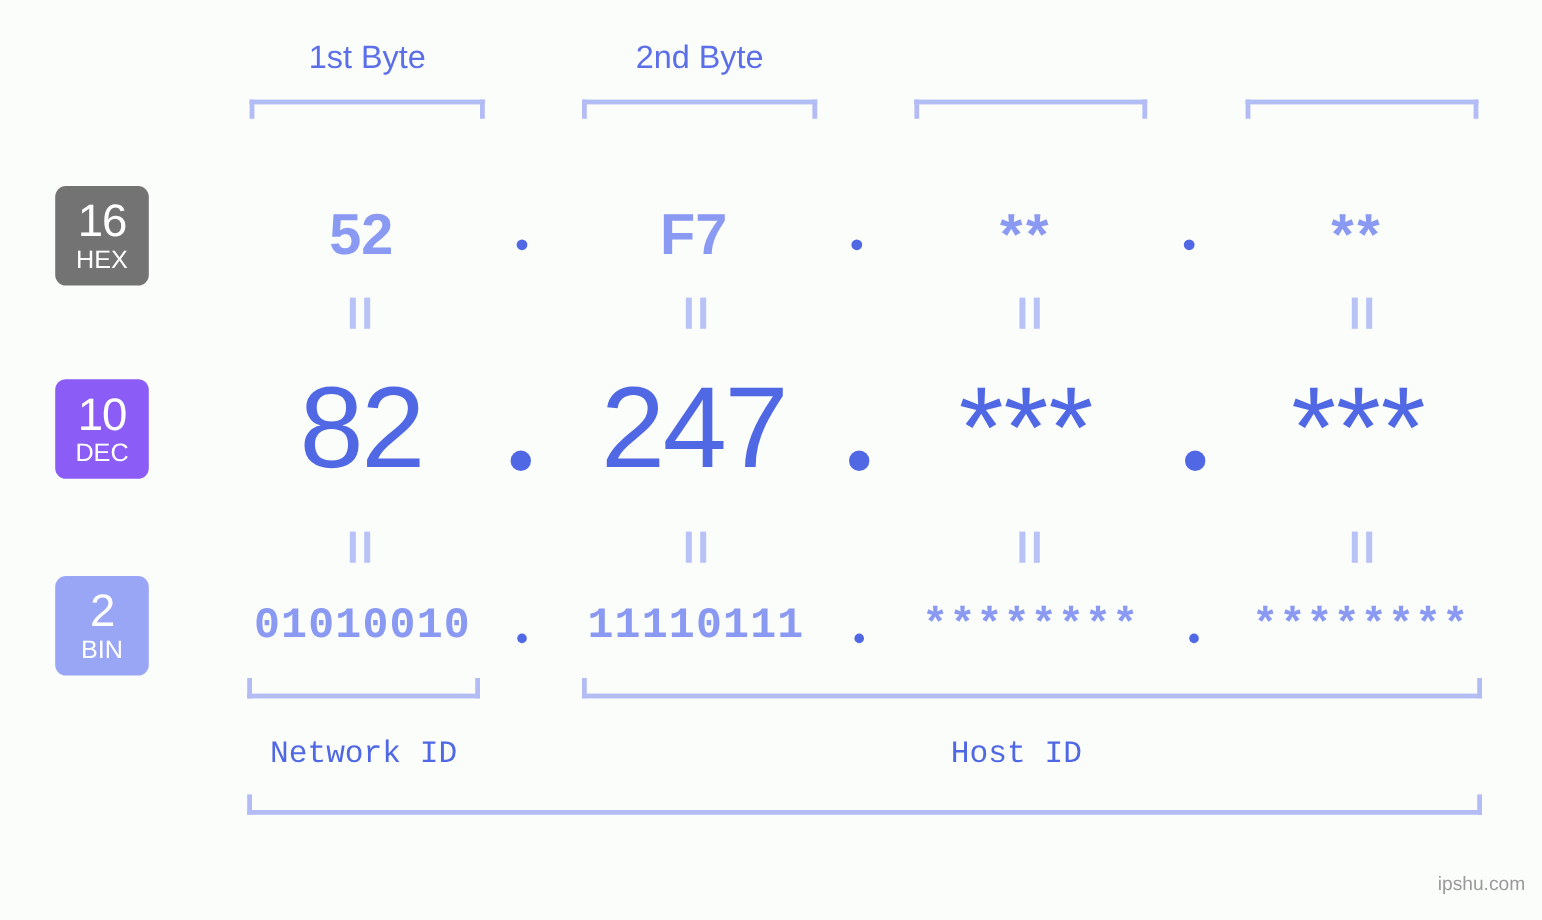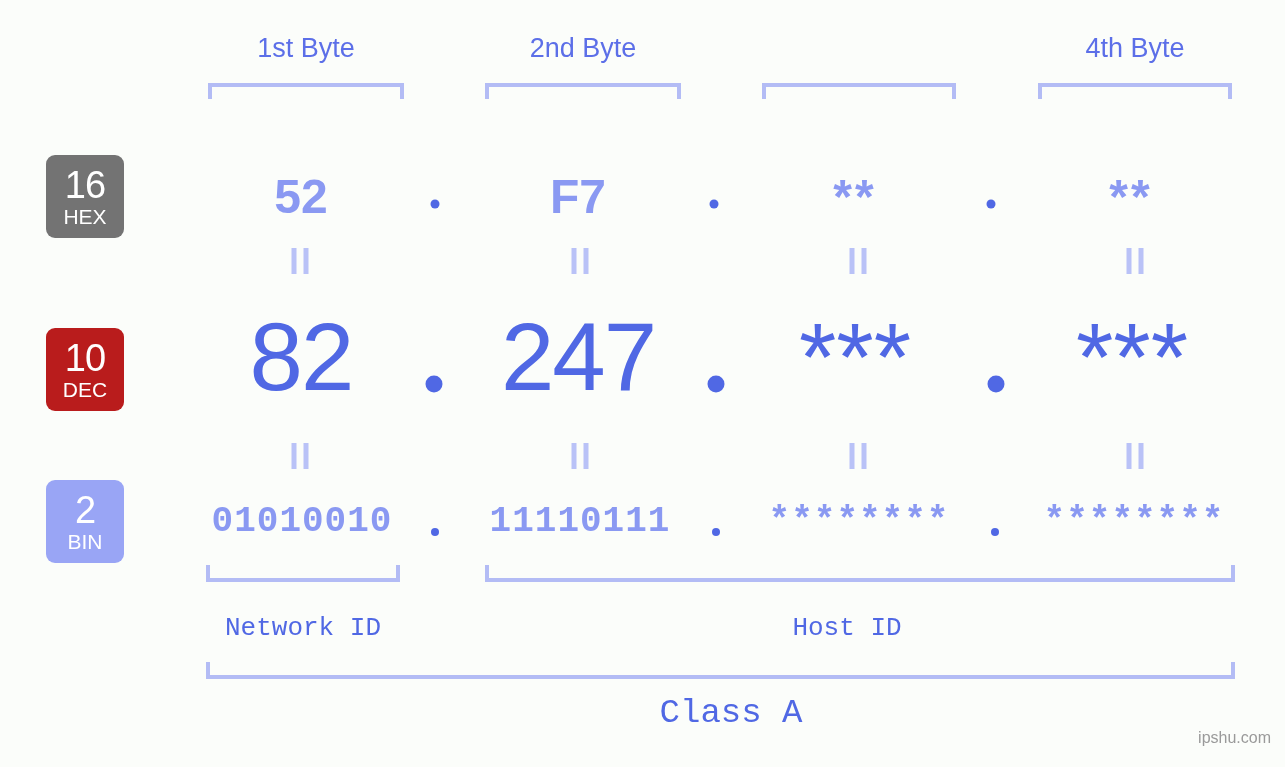--- a/index.html
+++ b/index.html
@@ -59,21 +59,21 @@
     font-size: 38px;
     font-weight: 400;
     letter-spacing: -1px;
   }
   .badge .nm {
     font-size: 21px;
     font-weight: 400;
     margin-top: 2px;
   }
   #badge-hex { top: 155px; background: #737373; }
-  #badge-dec { top: 328px; background: #b91c1c; }
+  #badge-dec { top: 316px; background: #8b5cf6; }
   #badge-bin { top: 480px; background: #99a5f5; }
 
   
   .row { position: absolute; left: 0; width: 1285px; height: 0; }
   #row-hex { top: 196px; }
   #row-dec { top: 357px; }
   #row-bin { top: 521px; }
 
   .cell {
     position: absolute;
@@ -164,21 +164,20 @@
     font-family: "Liberation Sans", sans-serif;
   }
 </style>
 </head>
 <body>
 
 <div id="stage">
 
   <div class="byte-head" style="left:206px;width:200px;">1st Byte</div>
   <div class="byte-head" style="left:483px;width:200px;">2nd Byte</div>
-  <div class="byte-head" style="left:1036px;width:198px;">4th Byte</div>
 
   <div class="top-bracket" style="left:208px;width:196px;"></div>
   <div class="top-bracket" style="left:485px;width:196px;"></div>
   <div class="top-bracket" style="left:762px;width:194px;"></div>
   <div class="top-bracket" style="left:1038px;width:194px;"></div>
 
   <div class="badge" id="badge-hex">
     <span class="num">16</span>
     <span class="nm">HEX</span>
   </div>
@@ -258,17 +257,16 @@
     <div class="dot s-bin" style="left:995px;top:11px;"></div>
   </div>
 
   <div class="bot-bracket" style="left:206px;top:565px;width:194px;"></div>
   <div class="bot-bracket" style="left:485px;top:565px;width:750px;"></div>
 
   <div class="bot-label lvl1" style="left:206px;top:613px;width:194px;">Network ID</div>
   <div class="bot-label lvl1" style="left:735px;top:613px;width:224px;">Host ID</div>
 
   <div class="bot-bracket" style="left:206px;top:662px;width:1029px;"></div>
-  <div class="bot-label lvl2" style="left:600px;top:694px;width:262px;">Class A</div>
 
   <div id="watermark">ipshu.com</div>
 
 </div>
 
 </body></html>

